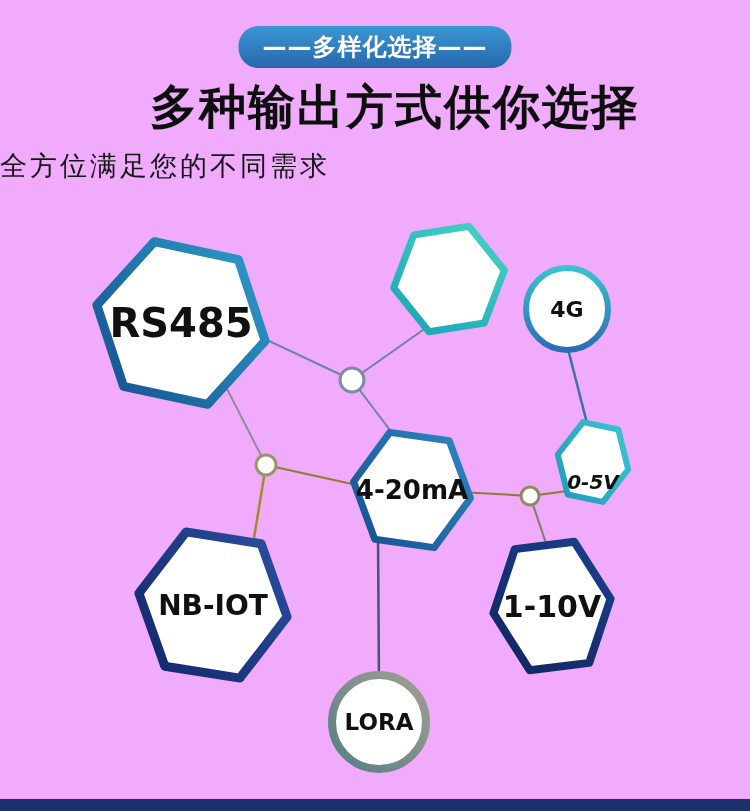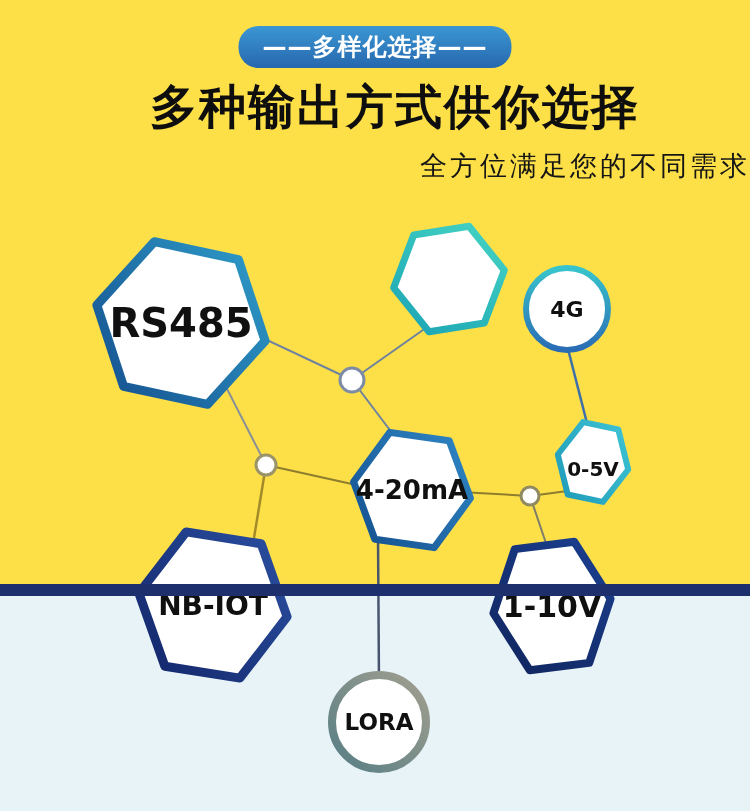--- a/index.html
+++ b/index.html
@@ -2,50 +2,50 @@
 <html><head>
 <meta charset="utf-8">
 <style>
   html, body { margin: 0; padding: 0; }
   body {
     width: 750px; height: 811px;
     font-family: "DejaVu Sans", "Liberation Sans", sans-serif;
     background: #e8f3f8;
     overflow: hidden;
   }
-  .page { position: relative; width: 750px; height: 596px; background: #fde047; }
+  .page { position: relative; width: 750px; height: 811px; background: #f0abfc; }
 
   .ribbon {
     position: absolute; top: 26px; left: 50%; transform: translateX(-50%);
     background: linear-gradient(180deg, #3b97d3, #2767ae);
     color: #ffffff; font-size: 24px; font-weight: 700;
     padding: 5px 24px; border-radius: 20px; letter-spacing: 1px;
     white-space: nowrap;
   }
   .title {
     position: absolute; top: 76px; left: 0; width: 100%;
     text-align: center; font-size: 47px; font-weight: 900;
     color: #0e0e0e; letter-spacing: 2px; white-space: nowrap; padding-left: 20px;
   }
   .subtitle {
     position: absolute; top: 148px; left: 0; width: 100%;
-    text-align: right; font-size: 27px; font-weight: 500;
+    text-align: left; font-size: 27px; font-weight: 500;
     color: #151515; letter-spacing: 3px; white-space: nowrap;
   }
 
   svg.diagram { position: absolute; left: 0; top: 0; width: 750px; height: 811px; }
 
   .node-label {
     position: absolute; transform: translate(-50%, -50%);
     font-weight: 600; color: #101010; white-space: nowrap;
   }
   .lbl-rs485  { left: 181px; top: 323px; font-size: 40px; }
   .lbl-gprs   { left: 449px; top: 279px; font-size: 30px; }
   .lbl-4g     { left: 567px; top: 309px; font-size: 22px; }
-  .lbl-05v    { left: 593px; top: 469px; font-size: 20px; }
+  .lbl-05v    { left: 593px; top: 482px; font-size: 20px; font-style: italic; }
   .lbl-420ma  { left: 412px; top: 490px; font-size: 26px; text-align: center; }
   .lbl-nbiot  { left: 213px; top: 605px; font-size: 28px; }
   .lbl-010v   { left: 552px; top: 606px; font-size: 30px; }
   .lbl-lora   { left: 379px; top: 722px; font-size: 23px; }
 
   .footer-bar {
     position: absolute; left: 0; bottom: 0; width: 100%; height: 12px;
     background: #1d2f6d;
   }
 </style>

